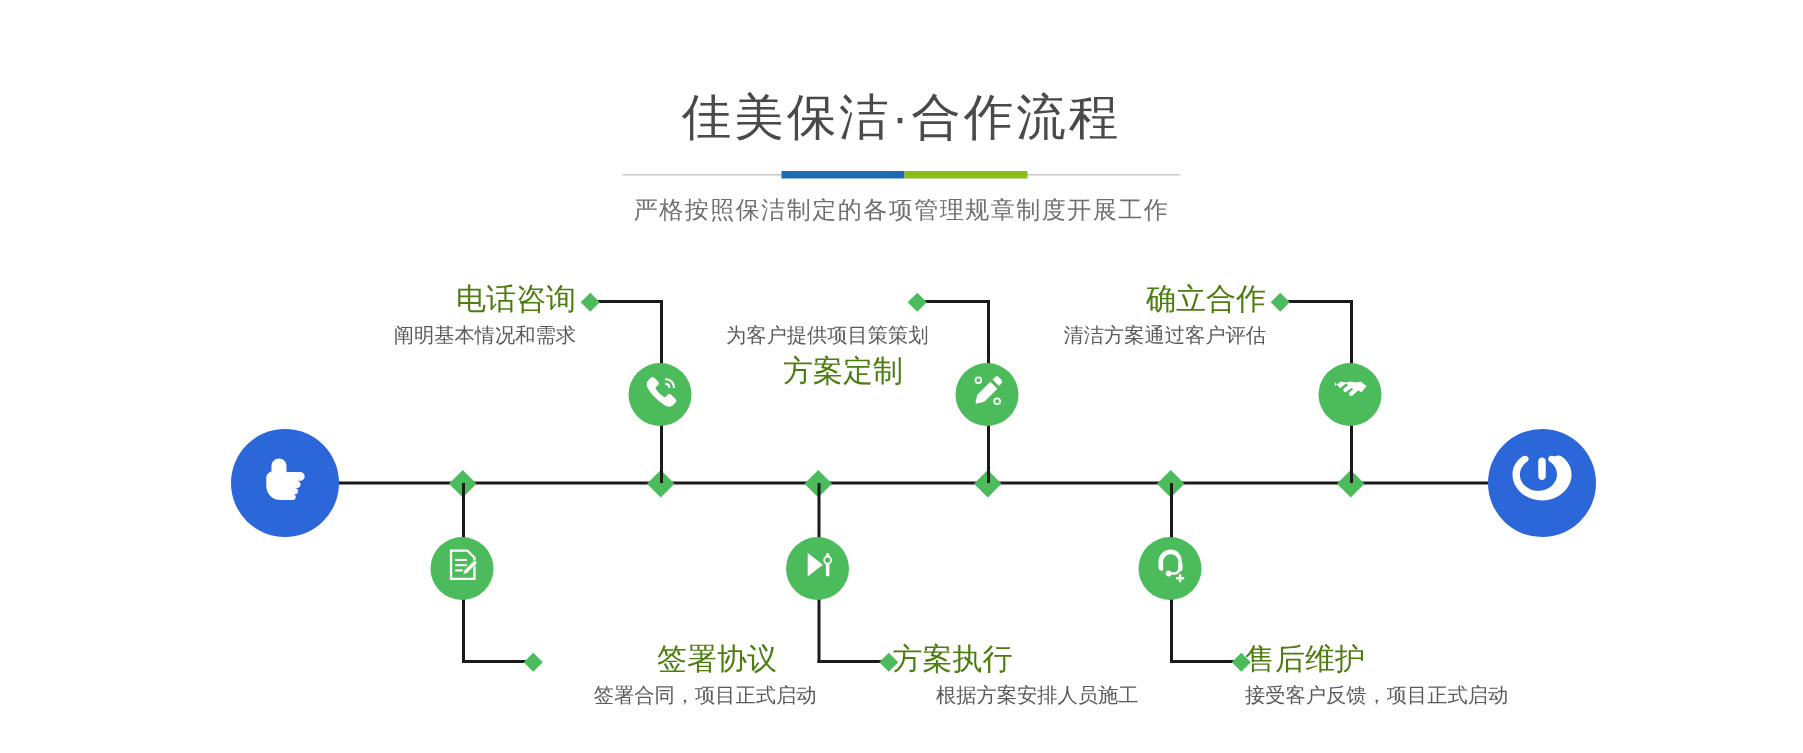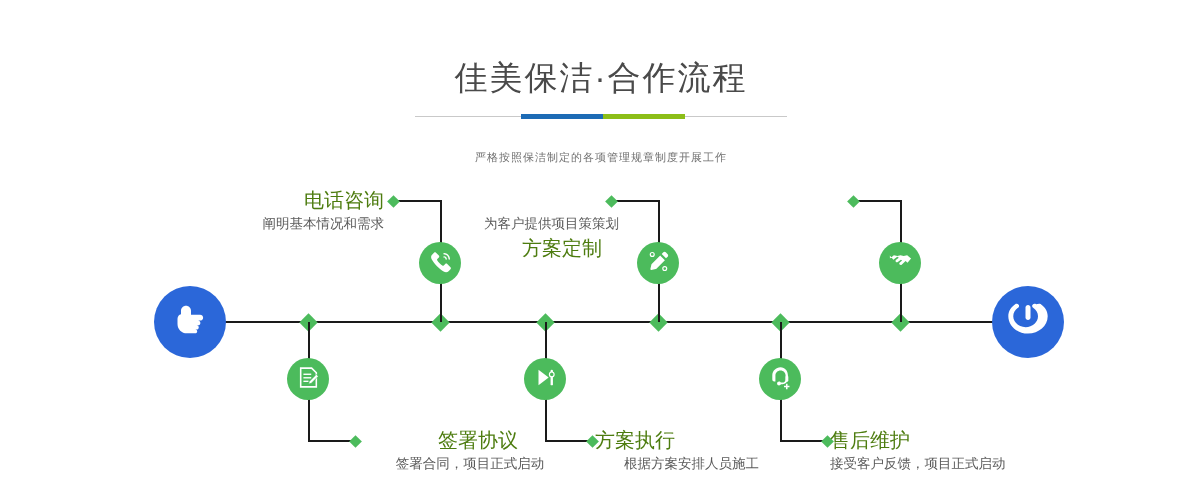--- a/index.html
+++ b/index.html
@@ -35,25 +35,25 @@
   .divider-blue {
     position: absolute; left: 106px; top: 2px;
     width: 82px; height: 5px; background: #1d6bb5;
   }
   .divider-green {
     position: absolute; left: 188px; top: 2px;
     width: 82px; height: 5px; background: #8cbe18;
   }
   .page-subtitle {
     text-align: center;
-    font-size: 11px;
+    font-size: 16px;
     line-height: 22px;
     color: #6f6f6f;
     letter-spacing: 1px;
-    margin-top: 24px;
+    margin-top: 8px;
   }
 
   
   .timeline-axis {
     position: absolute;
     left: 155px; top: 321px;
     width: 880px; height: 2px;
     background: #1a1a1a;
   }
   .endpoint {
@@ -192,20 +192,22 @@
   <div class="branch-stem" style="left:900px; top:200px; height:122px;"></div>
   <div class="branch-arm" style="left:853px; top:200px; width:48px;"></div>
   <div class="label-diamond" style="left:849px; top:197px;"></div>
   <div class="node-circle" style="left:879px; top:242px;">
     <span>
       <svg viewBox="0 0 64 64" aria-hidden="true">
         <path d="M5 24l10-8 9 2 8-2 8 2 9-2 10 8-9 11-5-4-10 9c-1.5 1.3-3.7 1.2-5-0.3l-0.3-0.3c-1.3-1.5-1.1-3.7 0.4-5l6-5-3-2-8 6c-1.6 1.2-3.9 0.9-5.1-0.7-1.2-1.6-0.9-3.9 0.7-5.1l7-5-4-3-10 8-9-11z"></path>
       </svg>
     </span>
   </div>
+  <div class="label-title ralign" style="left:649px; top:190px; width:195px;">确立合作</div>
+  <div class="label-desc ralign" style="left:599px; top:215px; width:245px;">清洁方案通过客户评估</div>
 
   <div class="branch-stem" style="left:308px; top:322px; height:120px;"></div>
   <div class="branch-arm" style="left:308px; top:440px; width:48px;"></div>
   <div class="label-diamond" style="left:351px; top:437px;"></div>
   <div class="node-circle" style="left:287px; top:358px;">
     <span>
       <svg viewBox="0 0 64 64" aria-hidden="true">
         <path d="M12 8h28l12 12v36H12V8z" fill="none" stroke="#fff" stroke-width="4"></path>
         <rect x="19" y="22" width="20" height="3.5"></rect>
         <rect x="19" y="31" width="20" height="3.5"></rect>

